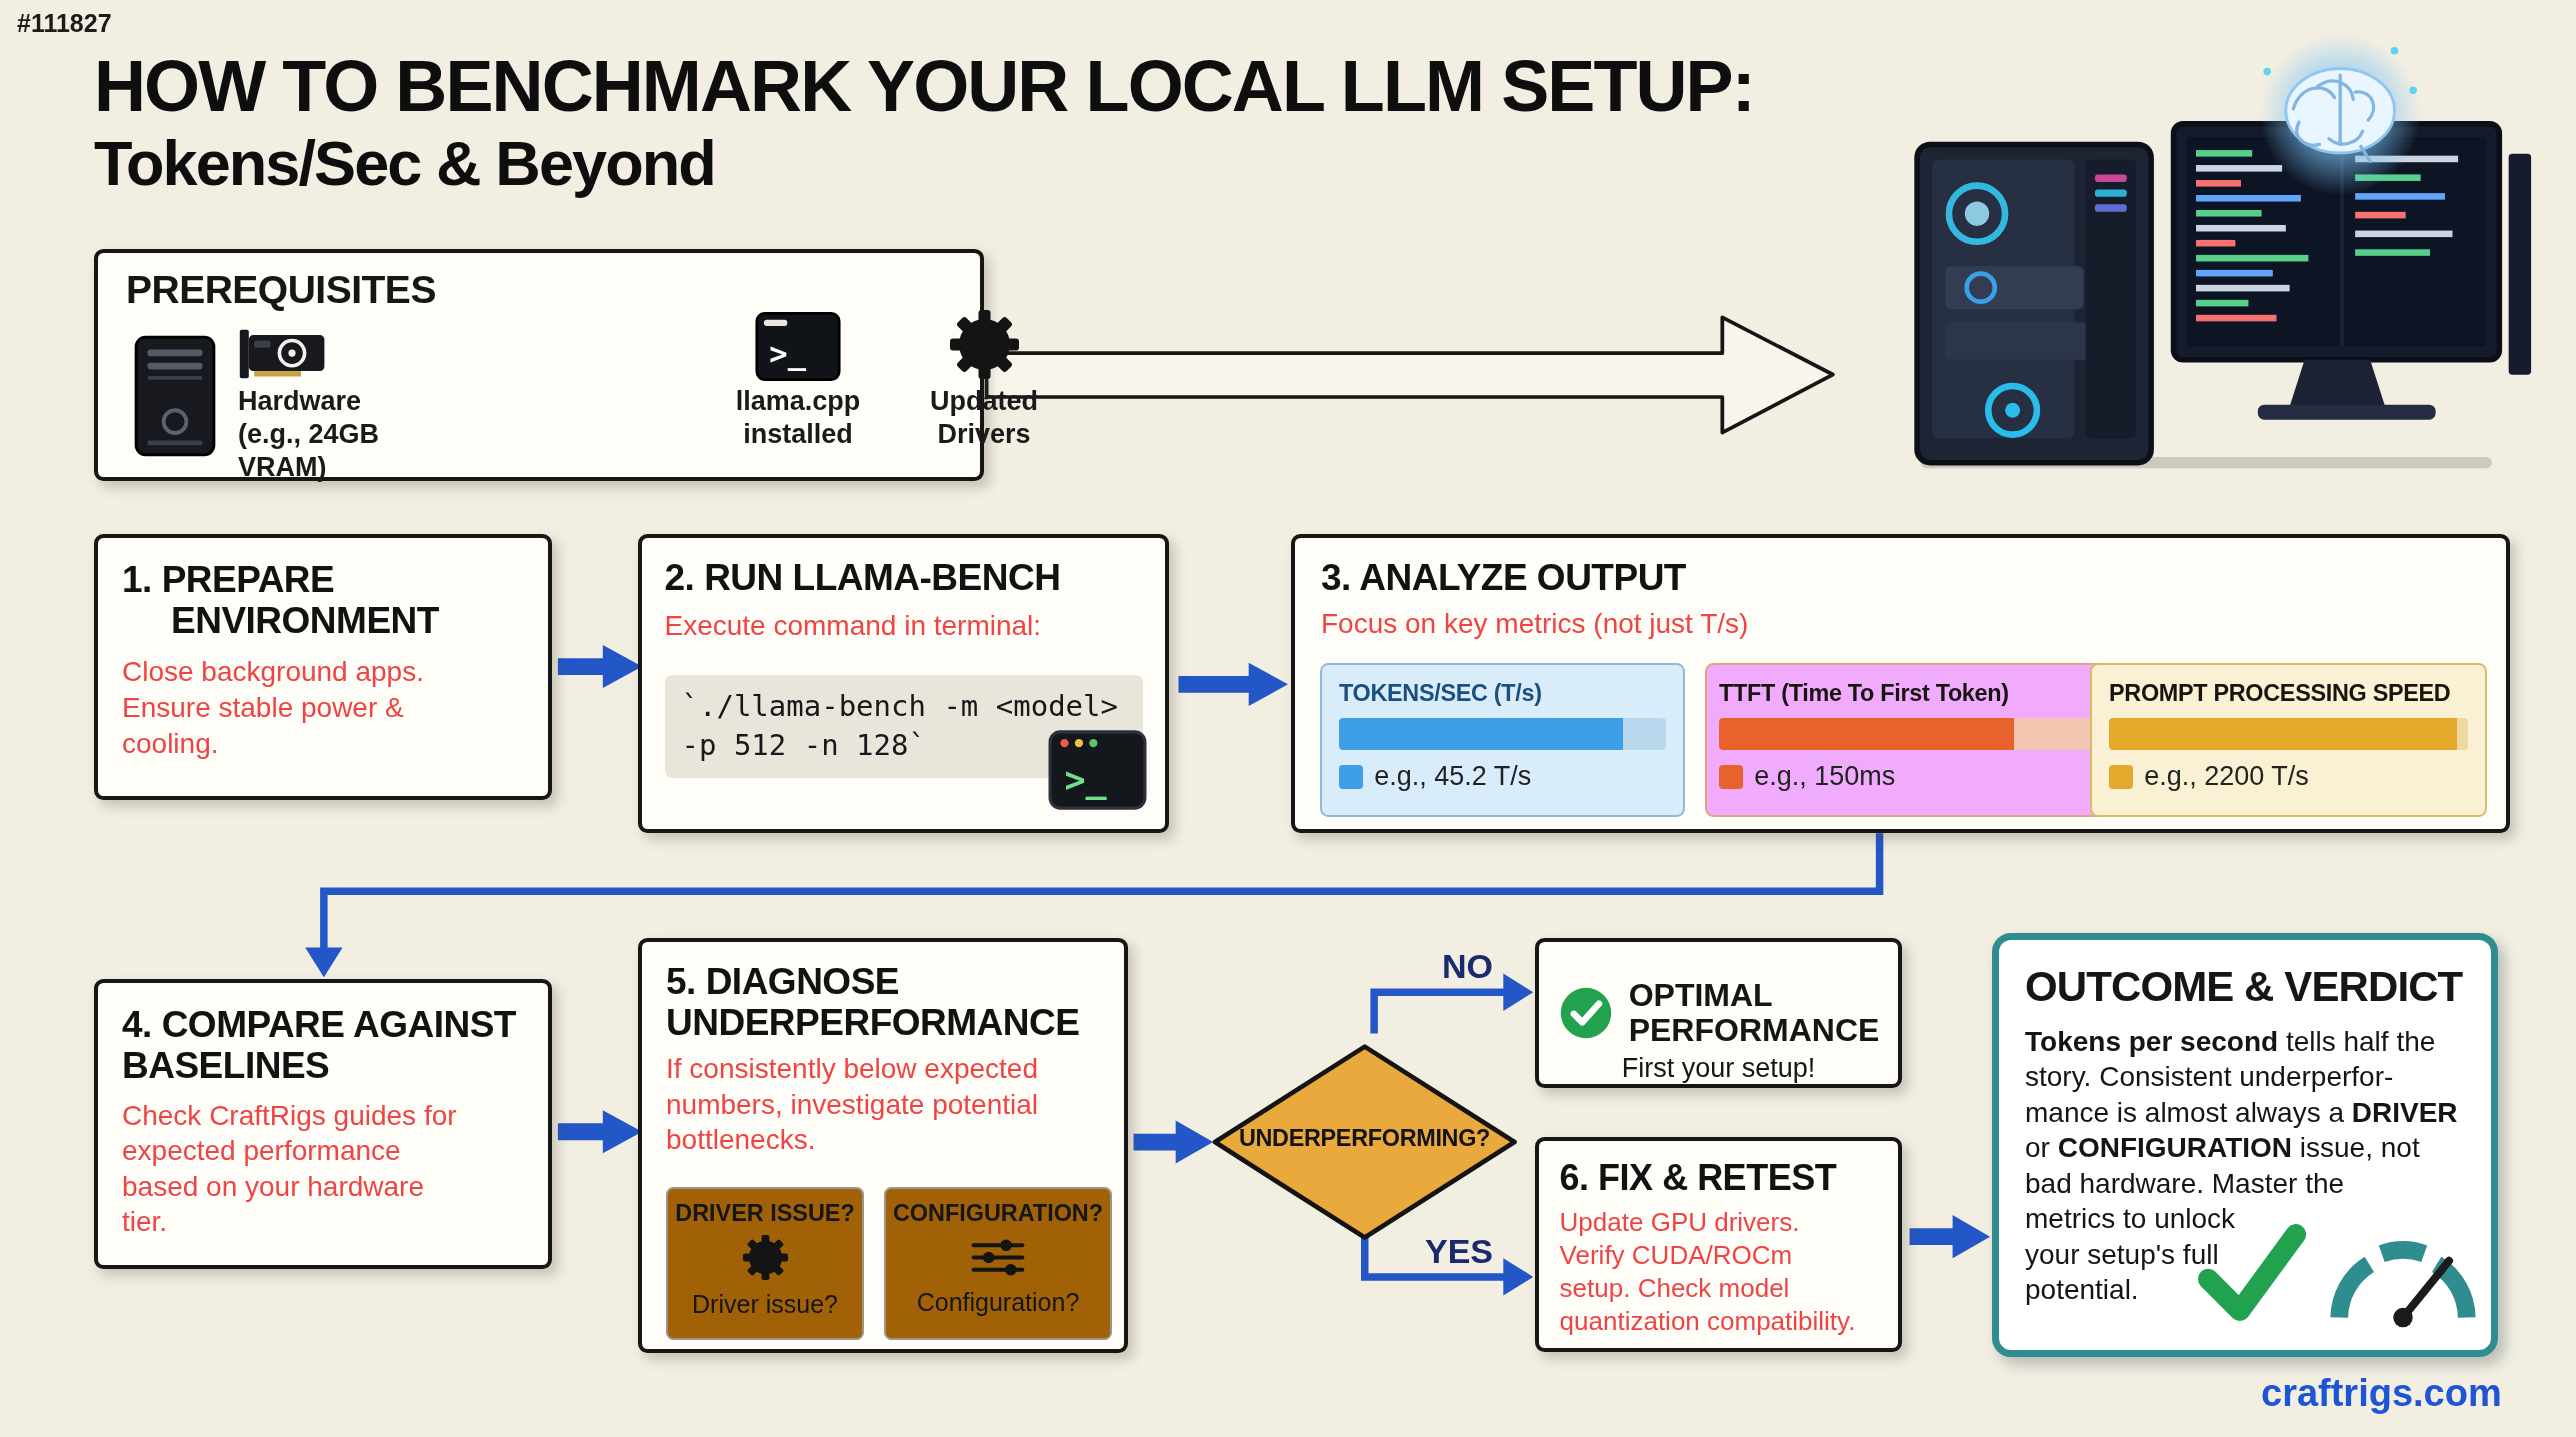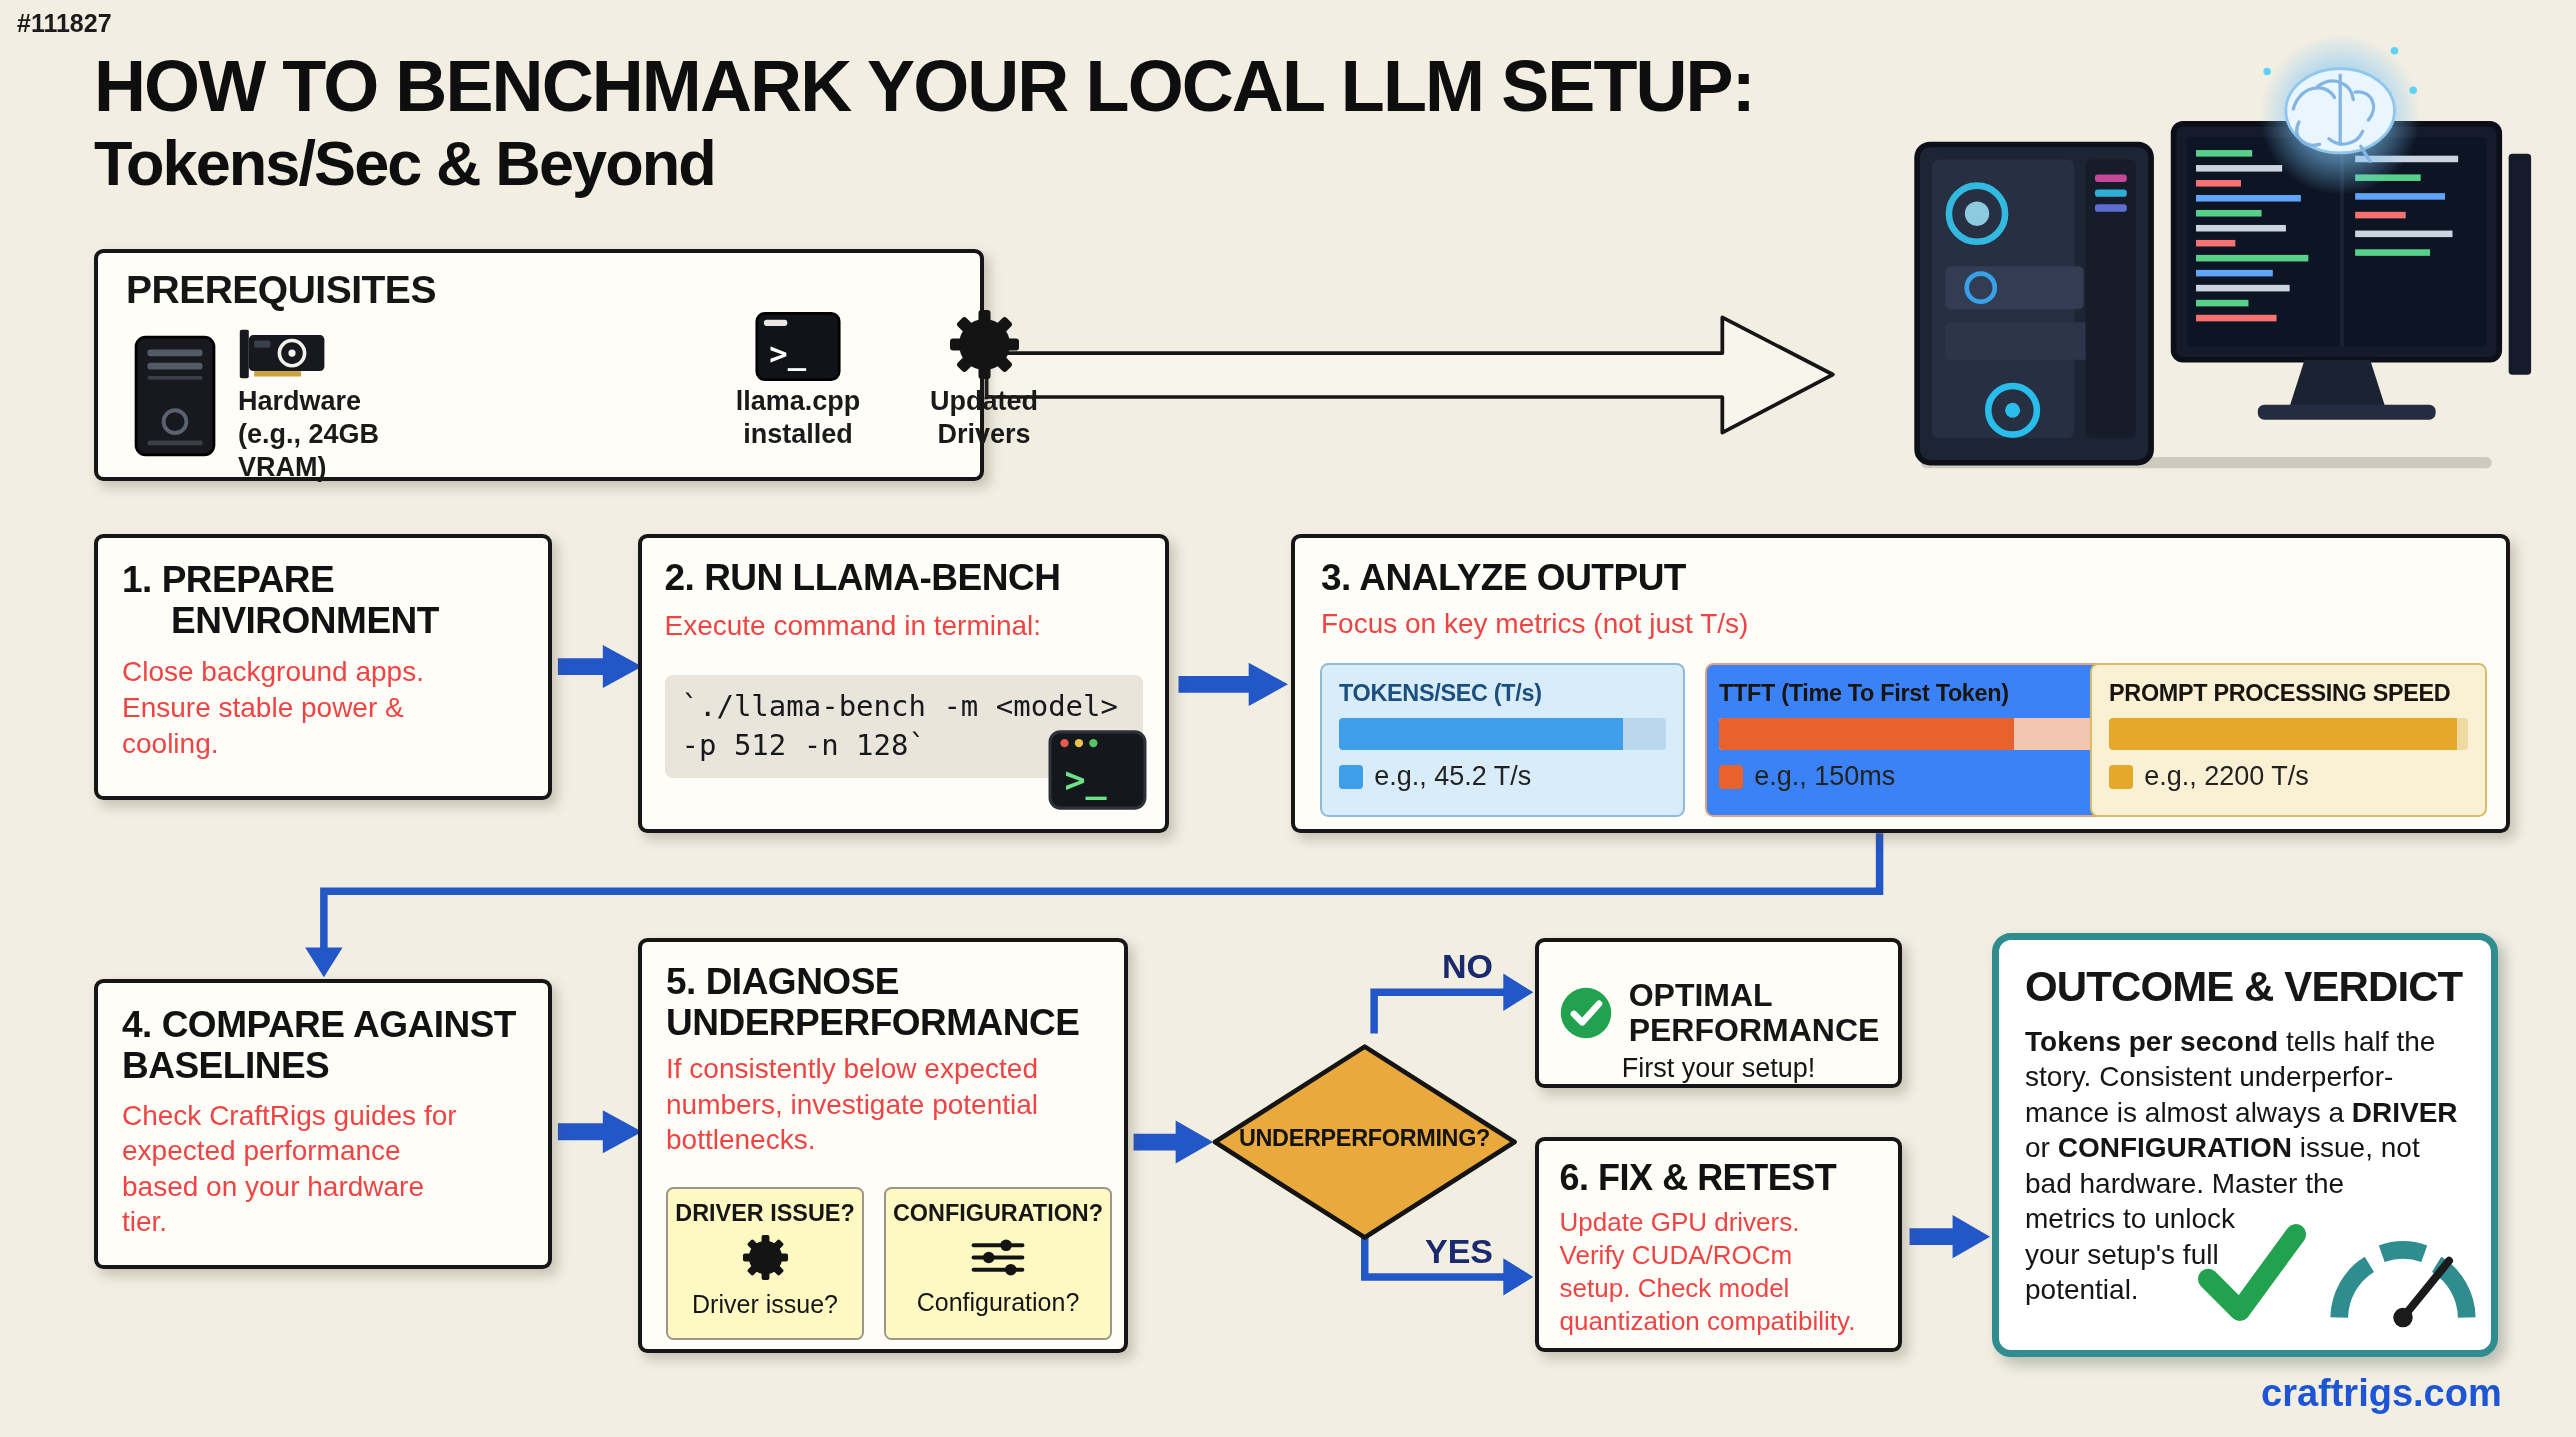--- a/index.html
+++ b/index.html
@@ -49,21 +49,21 @@
   }
   .metric-label{ font-size:23.4px; font-weight:bold; letter-spacing:-0.3px; white-space:nowrap; }
   .metric-bar{ margin-top:11.2px; height:32px; border-radius:3.7px; overflow:hidden; }
   .metric-fill{ height:100%; border-radius:3.7px 0 0 3.7px; }
   .metric-eg{ margin-top:11.2px; display:flex; align-items:center; gap:11.2px; font-size:27px; color:#222; }
   .swatch{ width:24px; height:24px; border-radius:3.7px; display:inline-block; flex:0 0 auto; }
 
   
   .check-card{
     position:absolute; top:245px; height:153px;
-    background:#fef9c3; border:2.8px solid #9a968a; border-radius:7.5px;
+    background:#a16207; border:2.8px solid #9a968a; border-radius:7.5px;
     text-align:center; padding-top:11.2px;
   }
   .check-heading{ font-size:23.4px; font-weight:bold; }
   .check-caption{ font-size:25px; margin-top:5.6px; }
 
   .flow-label{ position:absolute; font-size:34px; font-weight:bold; color:var(--navy-label,#1b2a6e); text-align:center; }
 
   .diamond-label{
     position:absolute; left:1228px; top:1125px; width:273px;
     text-align:center; font-size:23.4px; font-weight:bold; color:#131313; letter-spacing:-0.3px;
@@ -313,21 +313,21 @@
     <div class="metric-card" style="left: 25px; width: 365px; background: rgb(217, 236, 249); border-color: rgb(143, 185, 217);">
       <div class="metric-label" style="color: rgb(27, 79, 126);">TOKENS/SEC (T/s)</div>
       <div class="metric-bar" style="background: rgb(185, 216, 238);">
           <div class="metric-fill" style="background: rgb(63, 158, 232); width: 87%;"></div>
         </div>
       <div class="metric-eg">
         <span class="swatch" style="background: rgb(63, 158, 232);"></span>
         <span>e.g., 45.2 T/s</span>
       </div>
     </div>
-    <div class="metric-card" style="left: 410px; width: 421px; background: #3b82f6; border-color: rgb(226, 163, 132); padding-left: 12px;">
+    <div class="metric-card" style="left: 410px; width: 421px; background: #f0abfc; border-color: rgb(226, 163, 132); padding-left: 12px;">
       <div class="metric-label" style="color: rgb(24, 20, 16);">TTFT (Time To First Token)</div>
       <div class="metric-bar" style="background: rgb(242, 198, 176);">
           <div class="metric-fill" style="background: rgb(232, 98, 46); width: 76%;"></div>
         </div>
       <div class="metric-eg">
         <span class="swatch" style="background: rgb(232, 98, 46);"></span>
         <span>e.g., 150ms</span>
       </div>
     </div>
     <div class="metric-card" style="left: 795px; width: 397px; background: rgb(250, 240, 211); border-color: rgb(217, 186, 103);">

